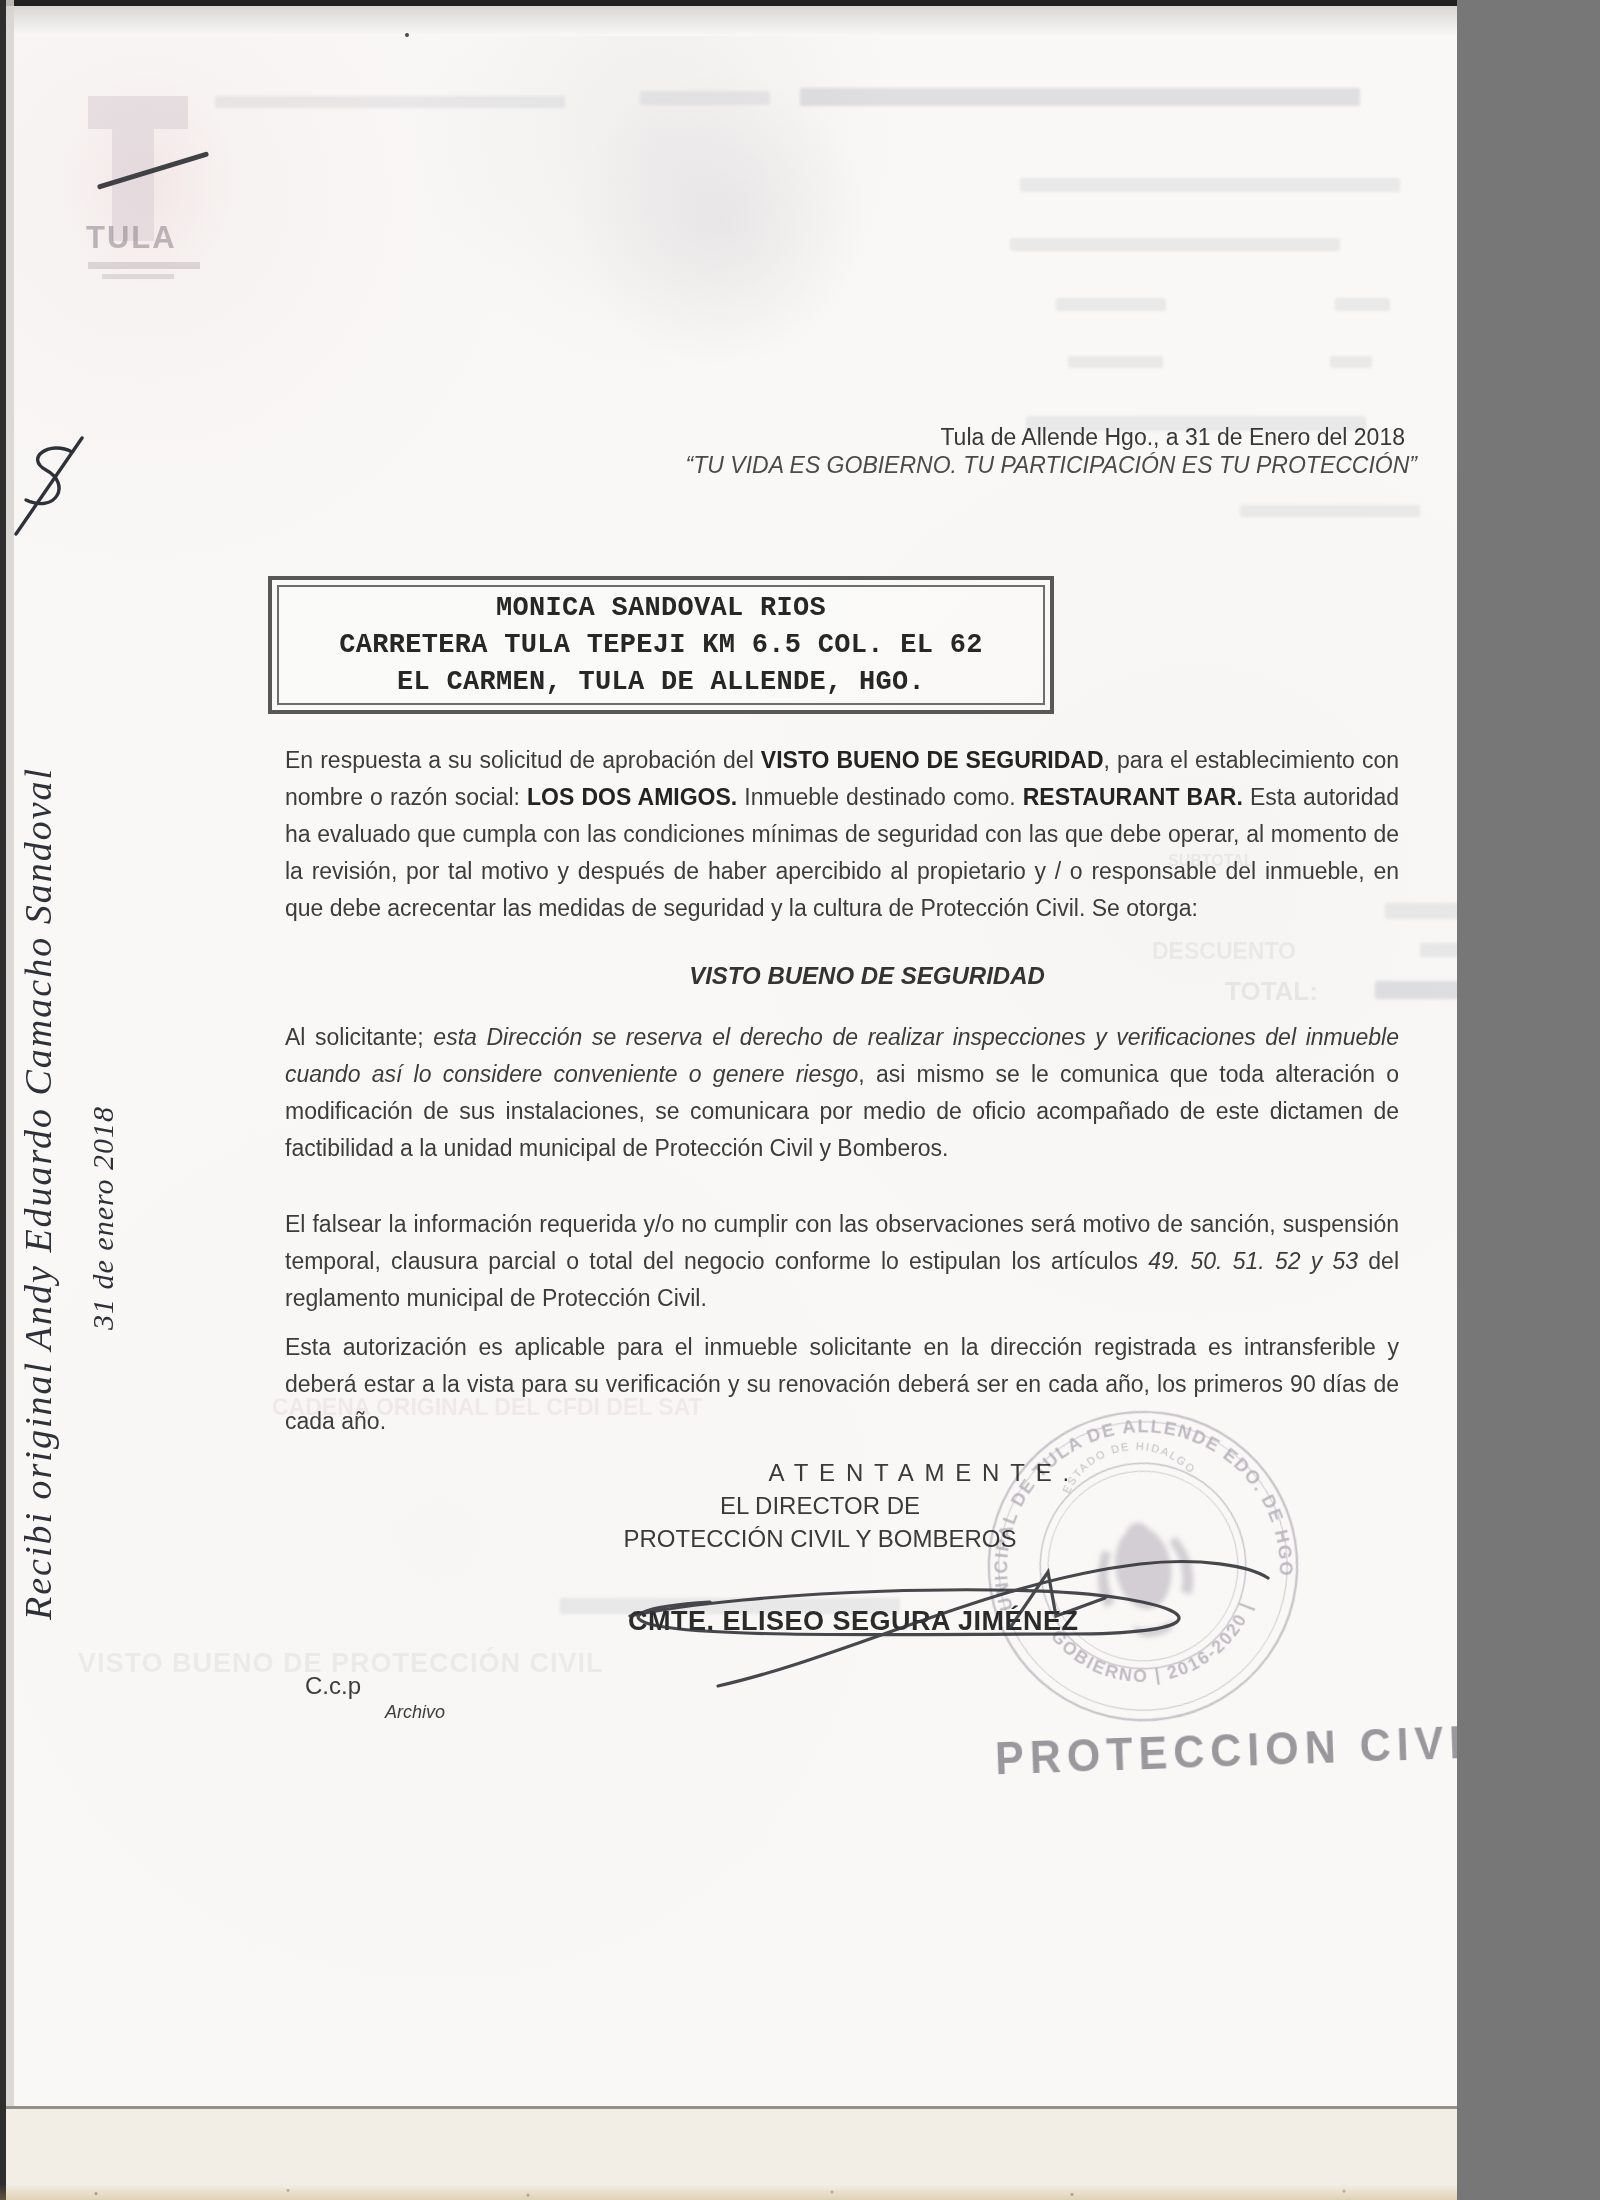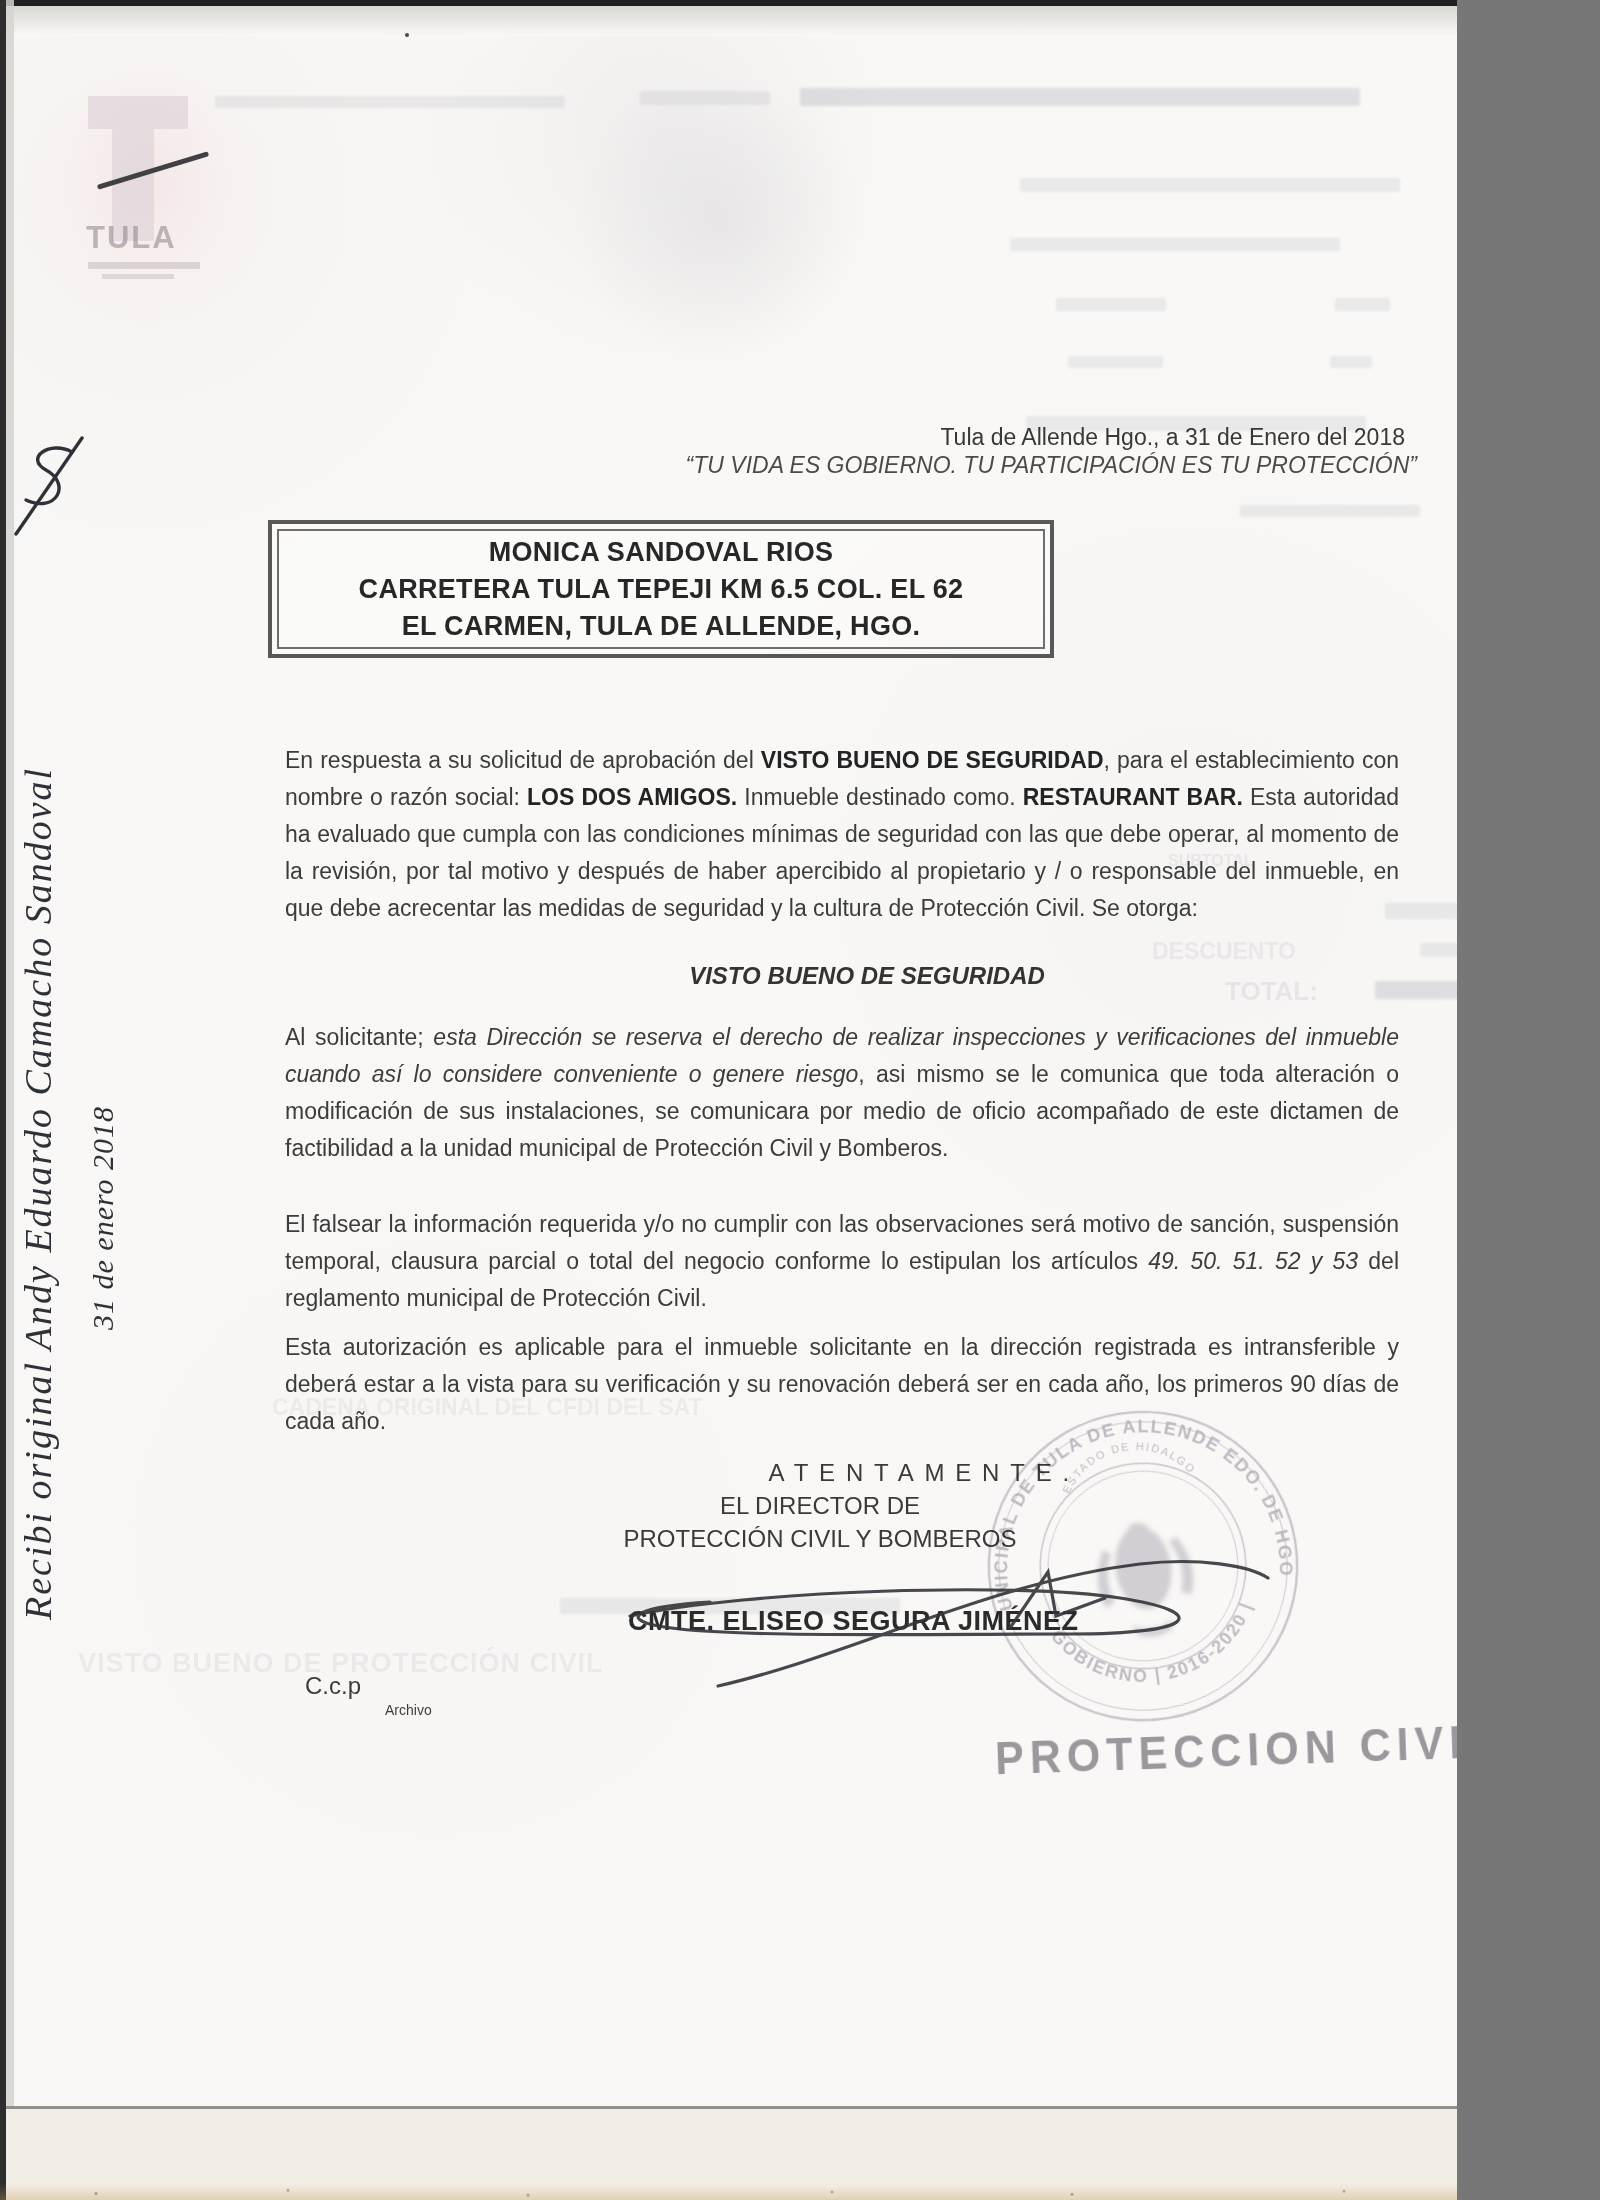--- a/index.html
+++ b/index.html
@@ -45,33 +45,33 @@
 
   
   .ghost-bar{position:absolute;background:rgba(140,140,158,.14);filter:blur(1.5px);border-radius:2px;}
   .ghost-bar.dk{background:rgba(120,120,140,.2);}
   .ghost-text{position:absolute;color:#9d8fa5;opacity:.32;font-weight:bold;white-space:nowrap;}
   .ghost-smudge{position:absolute;border-radius:50%;background:radial-gradient(circle, rgba(178,172,180,.18), transparent 65%);}
 
   
   .date-line{position:absolute;left:285px;top:424px;width:1120px;text-align:right;font-size:23px;color:#383838;}
   .slogan{position:absolute;left:285px;top:452px;width:1132px;text-align:right;font-size:23px;font-style:italic;color:#4a4a4a;}
-  .addr-box{position:absolute;left:268px;top:520px;width:778px;height:130px;border:4px solid #585858;background:rgba(255,255,255,.25);}
+  .addr-box{position:absolute;left:268px;top:576px;width:778px;height:130px;border:4px solid #585858;background:rgba(255,255,255,.25);font-family:Liberation Mono, monospace;}
   .addr-inner{position:absolute;left:5px;top:5px;right:5px;bottom:5px;border:2px solid #6e6e6e;
     display:flex;flex-direction:column;justify-content:center;text-align:center;}
   .addr-inner div{font-weight:bold;font-size:27px;line-height:37px;color:#272727;letter-spacing:.3px;}
   .para{position:absolute;left:285px;width:1114px;font-size:23px;line-height:37px;text-align:justify;color:#3c3c3c;}
   .para b{color:#232323;}
   .vb-heading{position:absolute;left:285px;top:962px;width:1114px;text-align:center;
     font-size:24px;font-weight:bold;font-style:italic;color:#333;transform:translateX(25px);}
   .closing{position:absolute;left:560px;top:1456px;width:520px;text-align:center;font-size:24px;line-height:33px;color:#3a3a3a;}
   .closing .att{letter-spacing:.45em;text-align:right;}
   .signer{position:absolute;left:628px;top:1606px;font-size:27px;font-weight:bold;color:#2b2b2b;letter-spacing:.5px;}
   .ccp{position:absolute;left:305px;top:1672px;font-size:24px;color:#3d3d3d;}
-  .archivo{position:absolute;left:385px;top:1702px;font-size:14px;color:#3d3d3d;}
+  .archivo{position:absolute;left:385px;top:1702px;font-size:18px;color:#3d3d3d;font-style:italic;}
 
   
   .hand{position:absolute;font-family:cursive;font-style:italic;color:#2e3138;transform-origin:left top;white-space:nowrap;}
   .hand1{left:16px;top:1620px;width:1190px;font-size:38px;letter-spacing:2px;transform:rotate(-90deg);}
   .hand2{left:86px;top:1330px;width:260px;font-size:30px;letter-spacing:1px;transform:rotate(-90deg);}
   .hand-flourish{position:absolute;left:10px;top:428px;}
 
   
   .sig-svg{position:absolute;left:600px;top:1538px;z-index:5;}
   .stamp-wrap{position:absolute;left:975px;top:1398px;width:336px;height:336px;transform:rotate(-9deg);opacity:.72;mix-blend-mode:multiply;filter:blur(.4px);}

